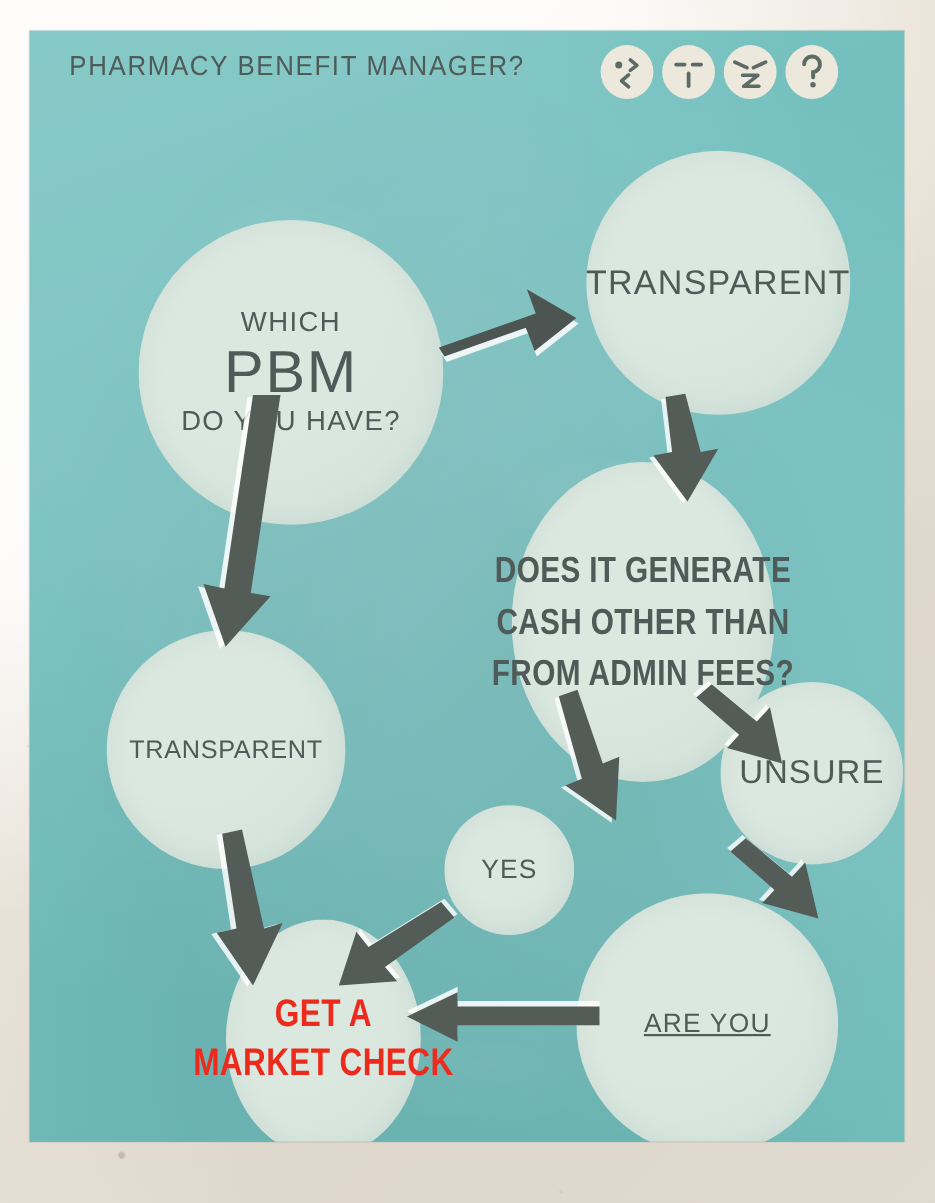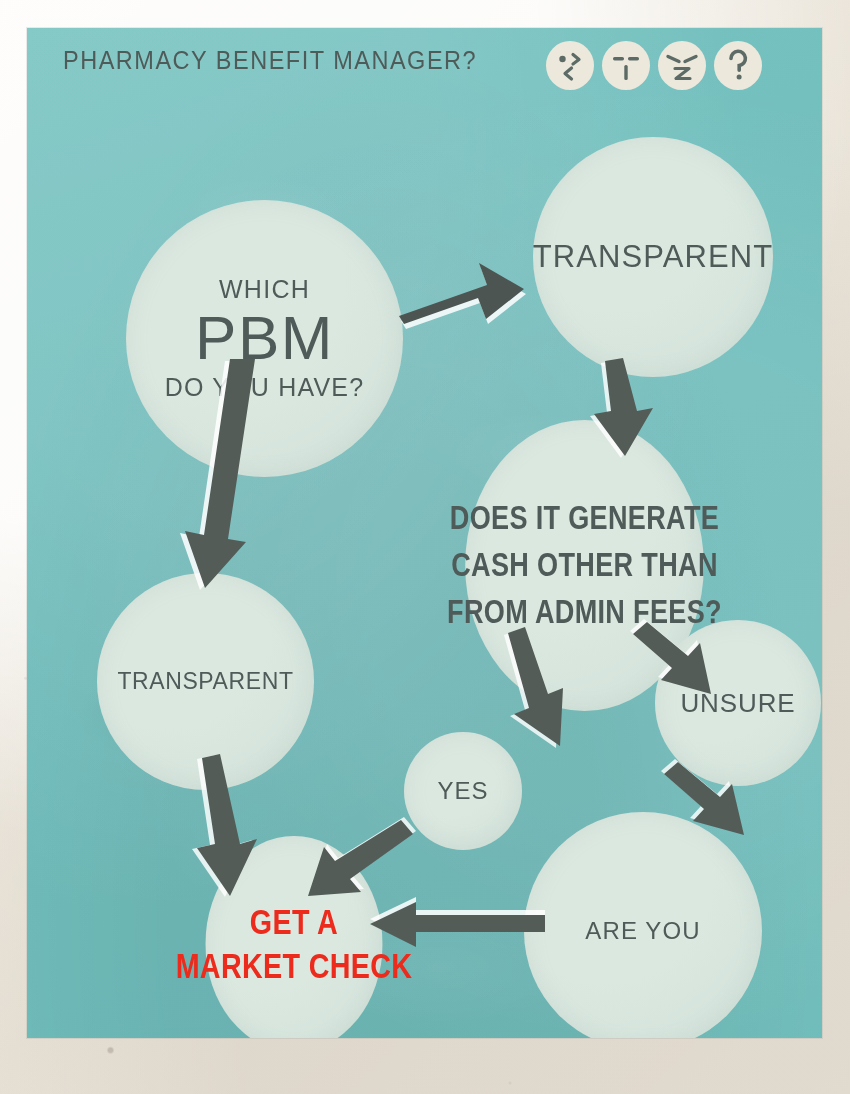--- a/index.html
+++ b/index.html
@@ -133,37 +133,37 @@
   #node-transparent  { left: 506px; top: 109px; width: 240px; height: 240px; }
   #node-cash         { left: 412px; top: 392px; width: 291px; height: 291px; }
   #node-traditional  { left: 70px;  top: 545px; width: 217px; height: 217px; }
   #node-yes          { left: 377px; top: 704px; width: 118px; height: 118px; }
   #node-unsure       { left: 628px; top: 592px; width: 166px; height: 166px; }
   #node-serious      { left: 497px; top: 784px; width: 238px; height: 238px; }
   #node-market       { left: 159px; top: 808px; width: 216px; height: 216px; }
 
   
   #node-pbm .l1 { font-size: 25px; letter-spacing: 1.3px; }
-  #node-pbm .l2 { font-size: 62px; letter-spacing: 1.5px; line-height: 1.04; margin: 2px 0 2px; }
+  #node-pbm .l2 { font-size: 54px; letter-spacing: 1.5px; line-height: 1.04; margin: 2px 0 2px; }
   #node-pbm .l3 { font-size: 25px; letter-spacing: 1.2px; }
 
   #node-transparent .l1 { font-size: 31px; letter-spacing: 1.1px; }
 
   #node-cash .l1,
   #node-cash .l2,
   #node-cash .l3 { font-size: 33px; line-height: 1.42; }
 
   #node-traditional .l1 { font-size: 23px; letter-spacing: .6px; }
   #node-traditional .l2 { font-size: 23px; letter-spacing: .3px; }
 
   #node-yes .l1 { font-size: 24px; letter-spacing: 1px; }
 
-  #node-unsure .l1 { font-size: 26px; letter-spacing: .9px; }
-
-  #node-serious .l1 { font-size: 24px; letter-spacing: 1.1px; }
+  #node-unsure .l1 { font-size: 30px; letter-spacing: .9px; }
+
+  #node-serious .l1 { font-size: 24px; letter-spacing: 1.1px; text-decoration: underline; }
   #node-serious .l2 { font-size: 34px; letter-spacing: 1.1px; margin-top: 1px; }
 
   #node-market { }
   #node-market .l1,
   #node-market .l2 { color: #ec2b1c; font-size: 35px; line-height: 1.26; }
 
   
   #arrows {
     position: absolute;
     left: 0; top: 0;

